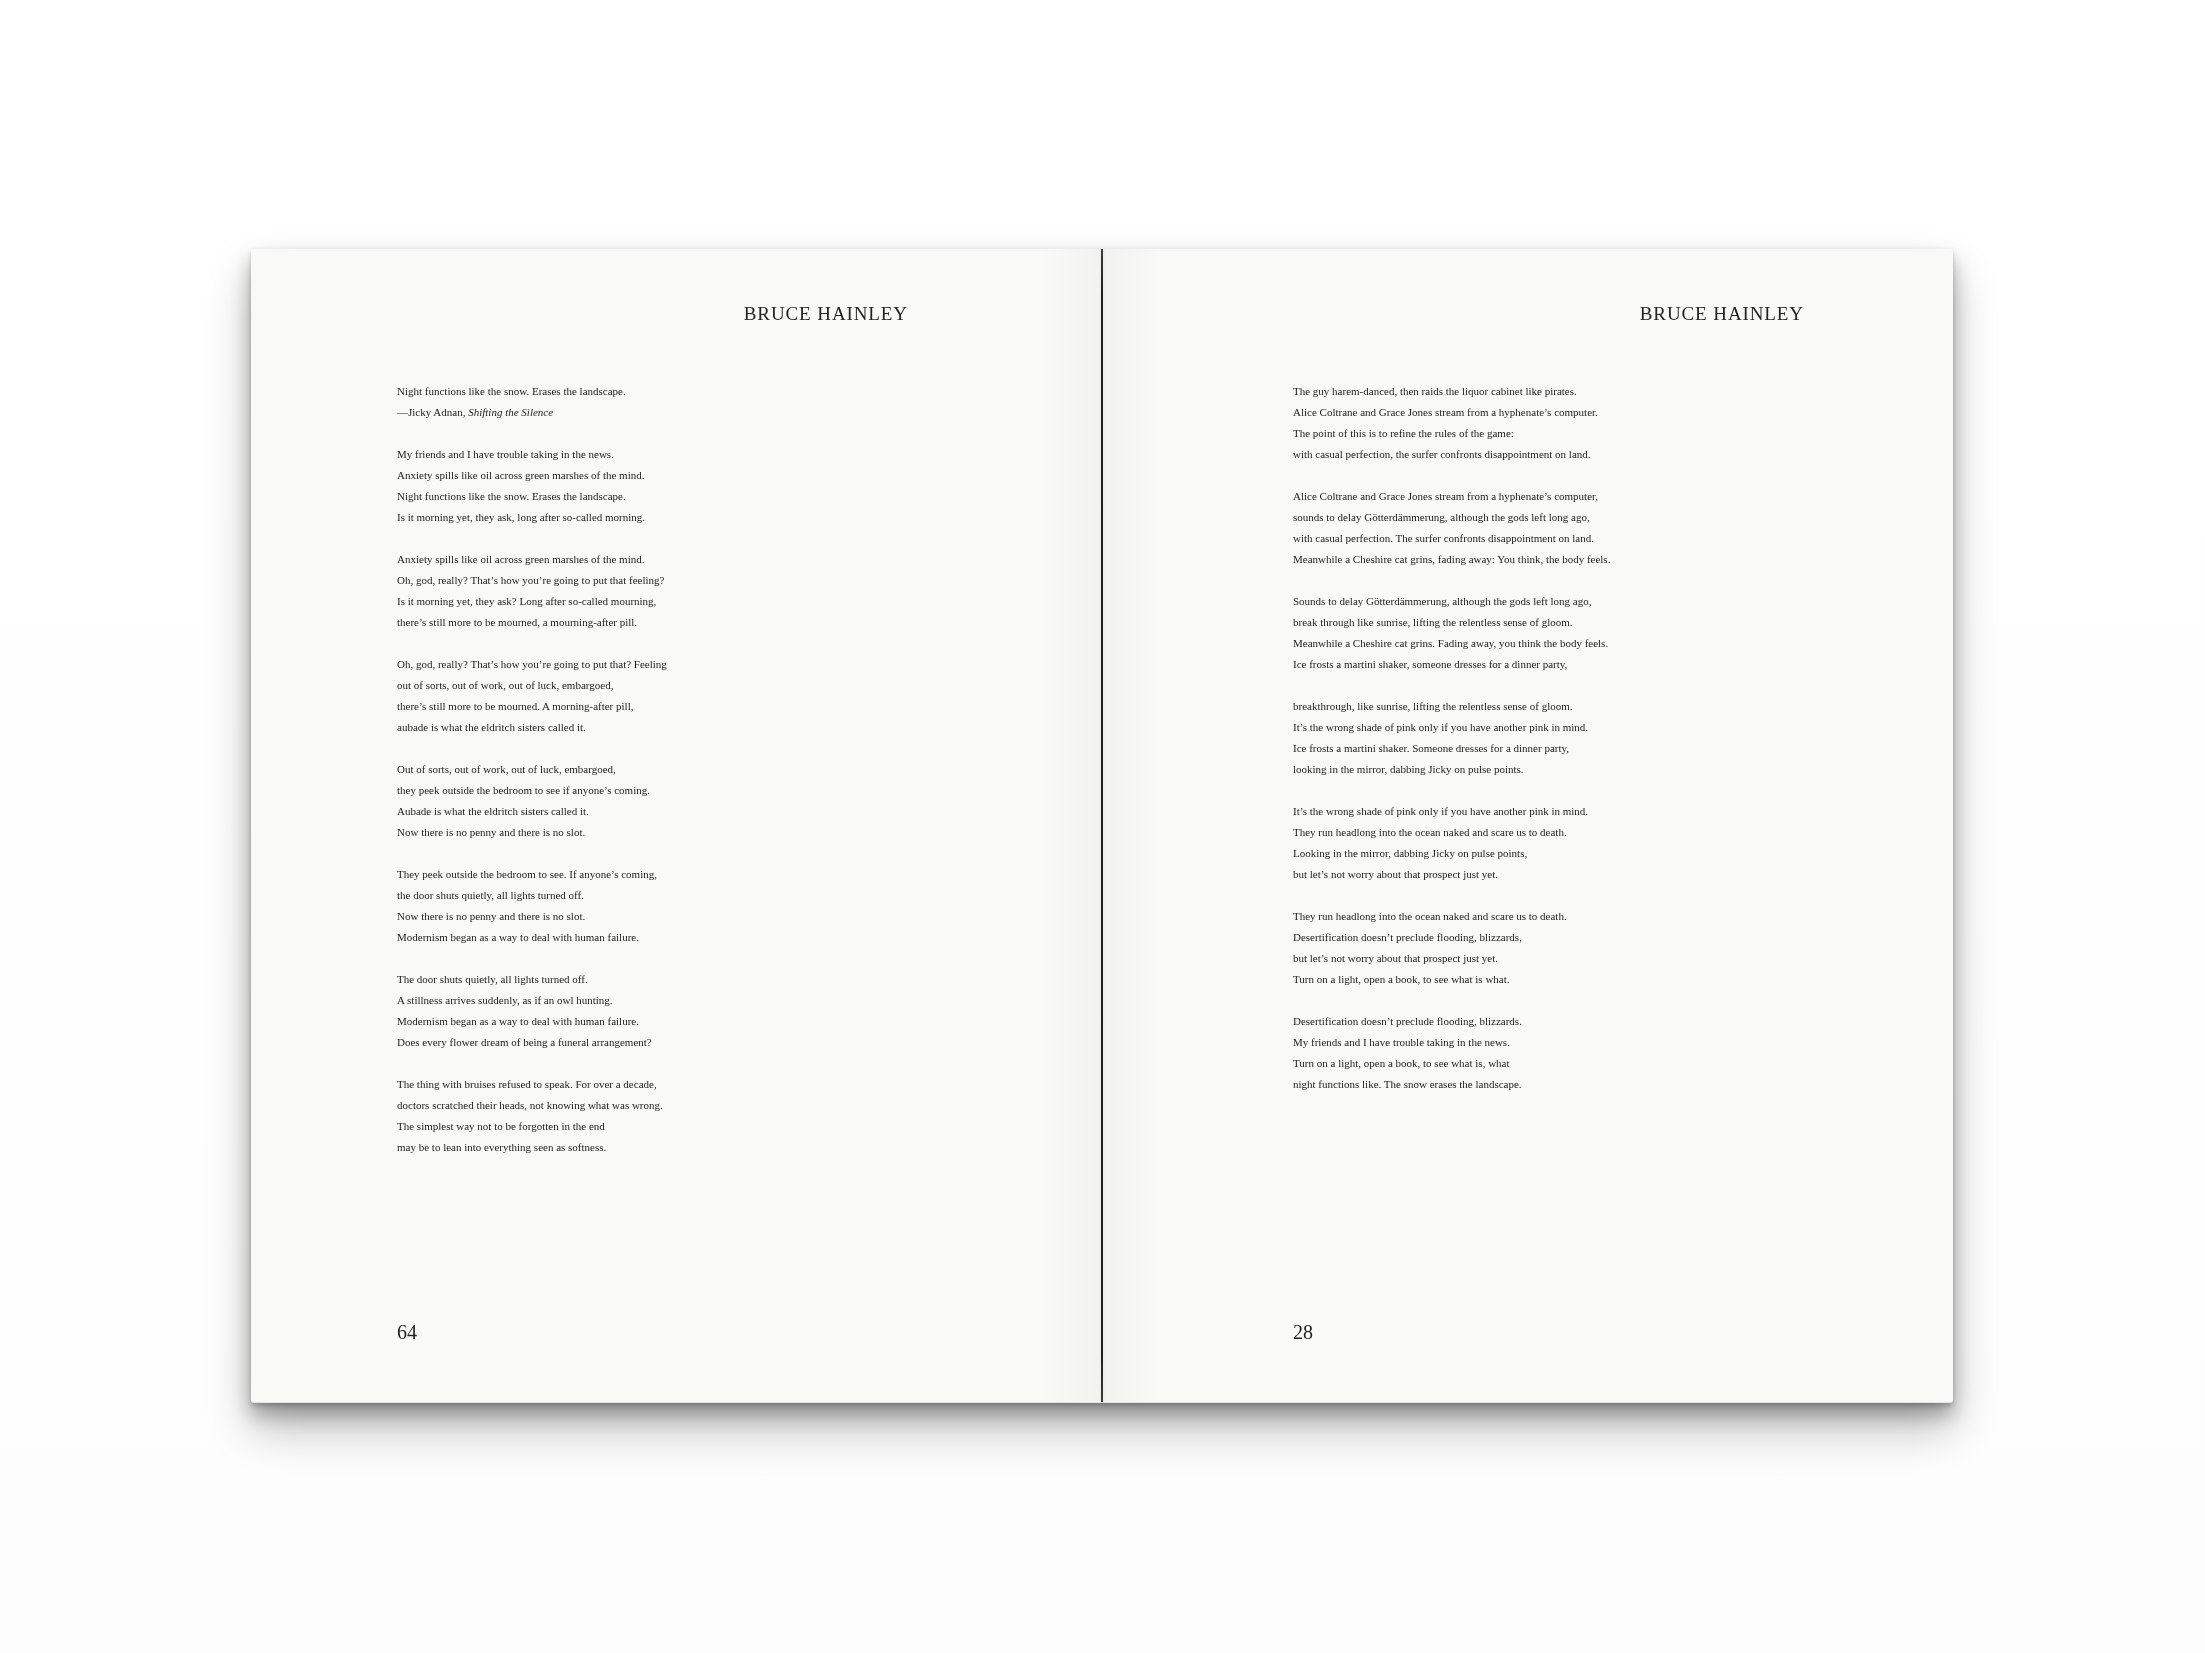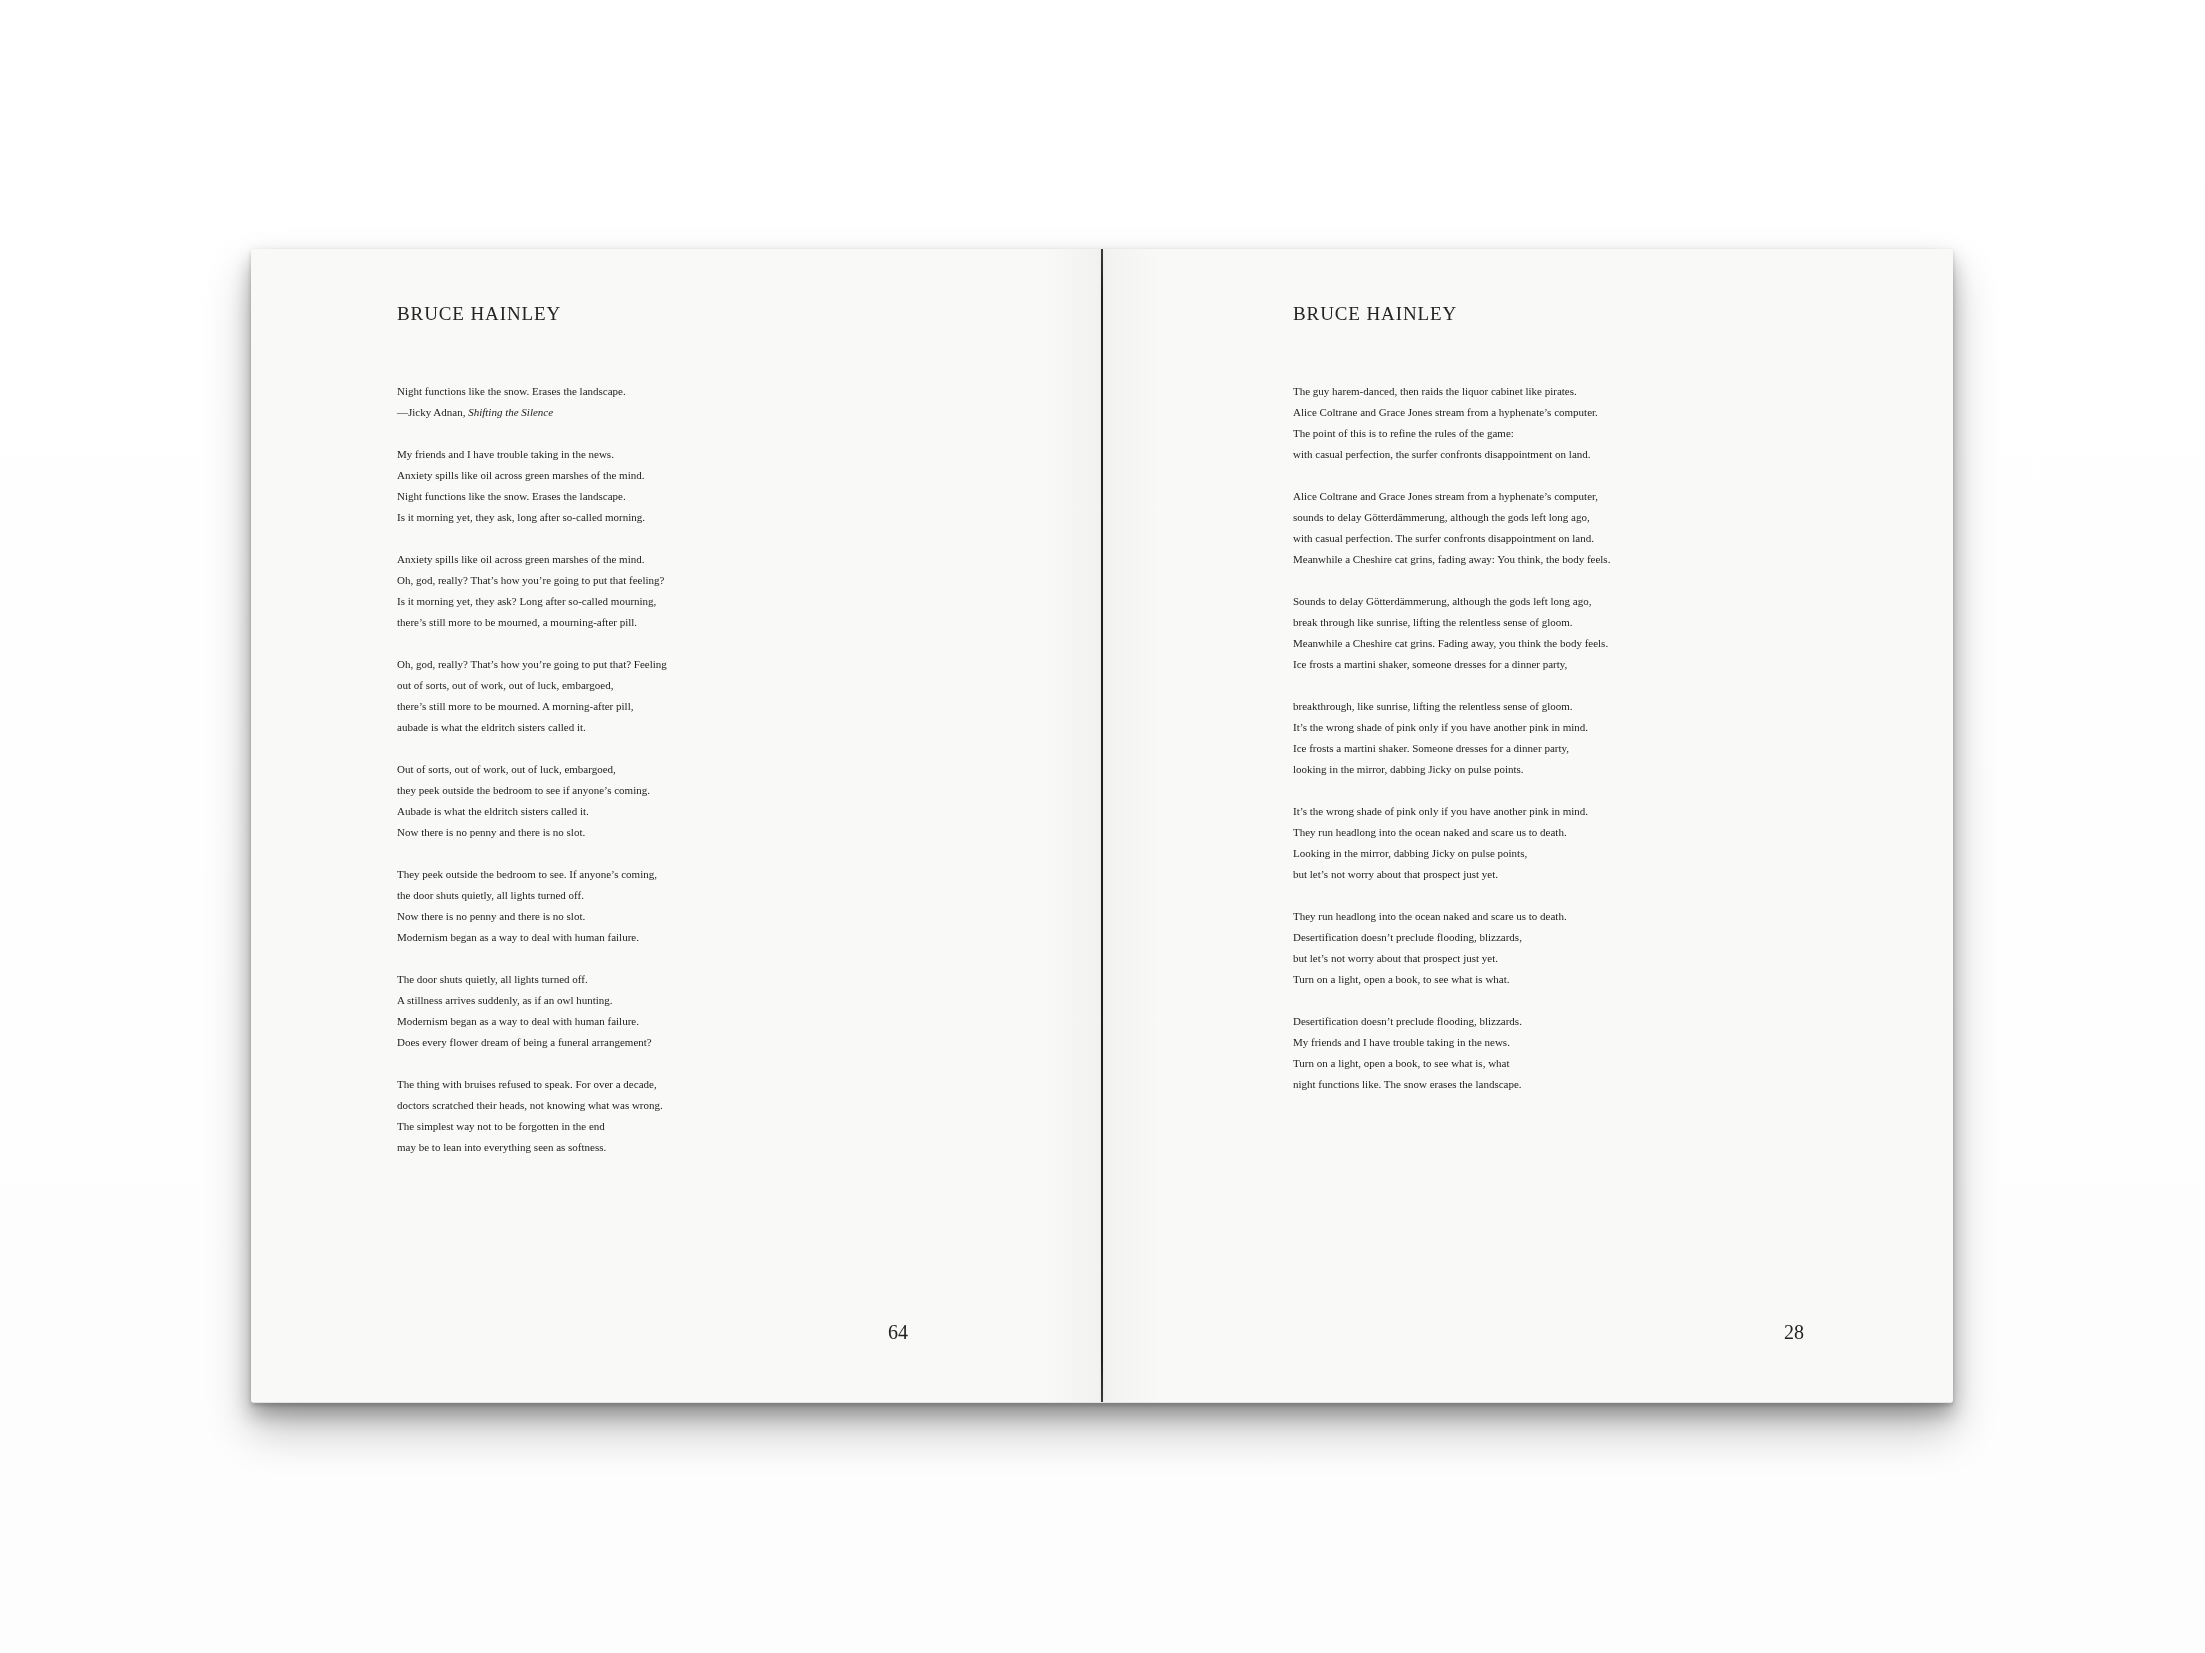--- a/index.html
+++ b/index.html
@@ -42,21 +42,21 @@
     position: absolute;
     left: 850px; top: 0;
     width: 2.2px; height: 100%;
     background: linear-gradient(to bottom, #3a3a38 0%, #201f1d 4%, #201f1d 96%, #3a3a38 100%);
     z-index: 3;
   }
   .running-head {
     position: absolute;
     top: 55px;
     width: 511px;
-    text-align: left;
+    text-align: right;
     font-size: 19px;
     line-height: 19px;
     letter-spacing: 0.9px;
     color: #242422;
   }
   .page-left  .running-head { left: 146px; }
   .page-right .running-head { left: 191px; }
   .poem {
     position: absolute;
     top: 132px;
@@ -67,21 +67,21 @@
   .page-right .poem { left: 191px; }
   .poem p {
     margin: 0 0 21px 0;
     white-space: nowrap;
   }
   .epigraph em { font-style: italic; }
   .folio {
     position: absolute;
     top: 1073px;
     width: 511px;
-    text-align: right;
+    text-align: left;
     font-size: 20px;
     line-height: 20px;
     color: #242422;
   }
   .page-left  .folio { left: 146px; }
   .page-right .folio { left: 191px; }
 </style>
 </head>
 <body>
 

